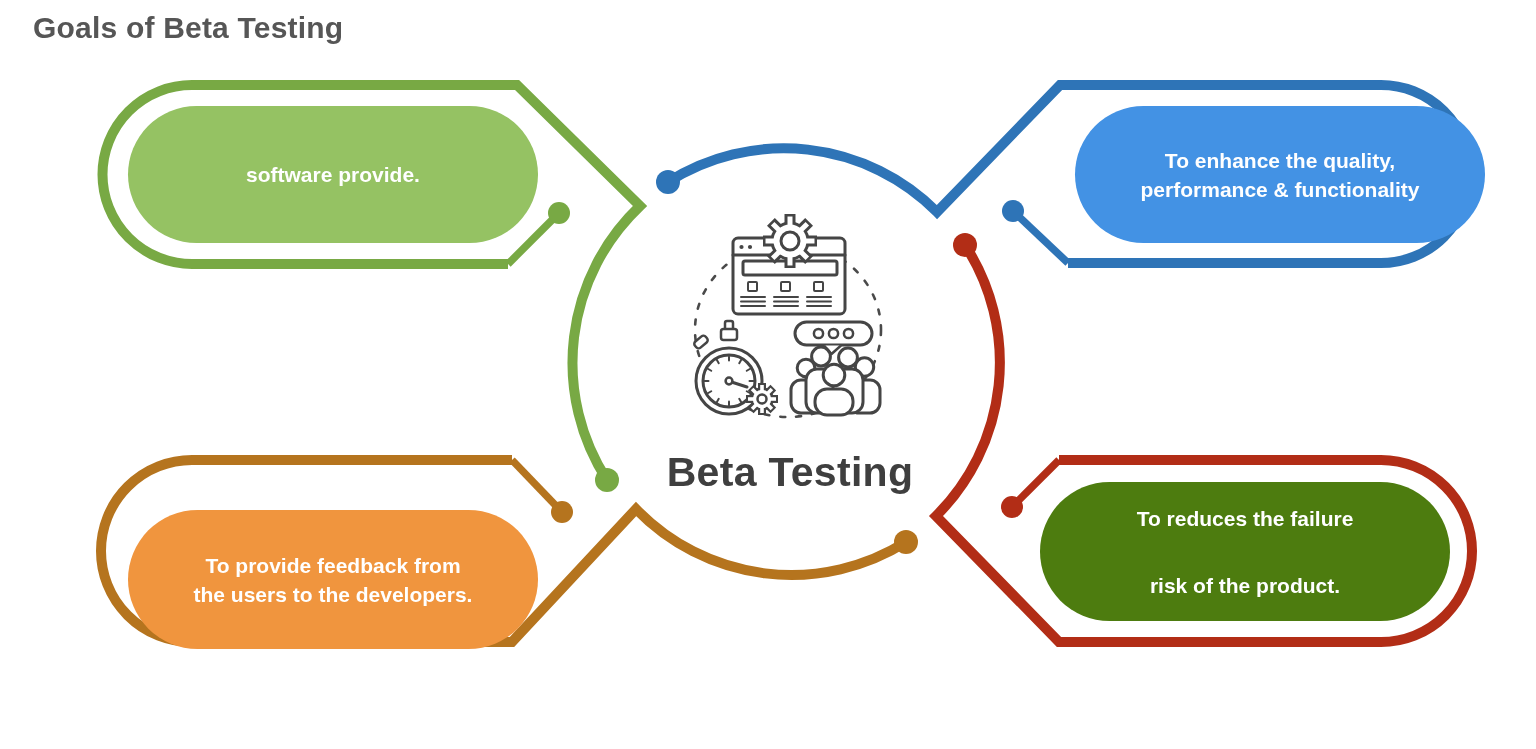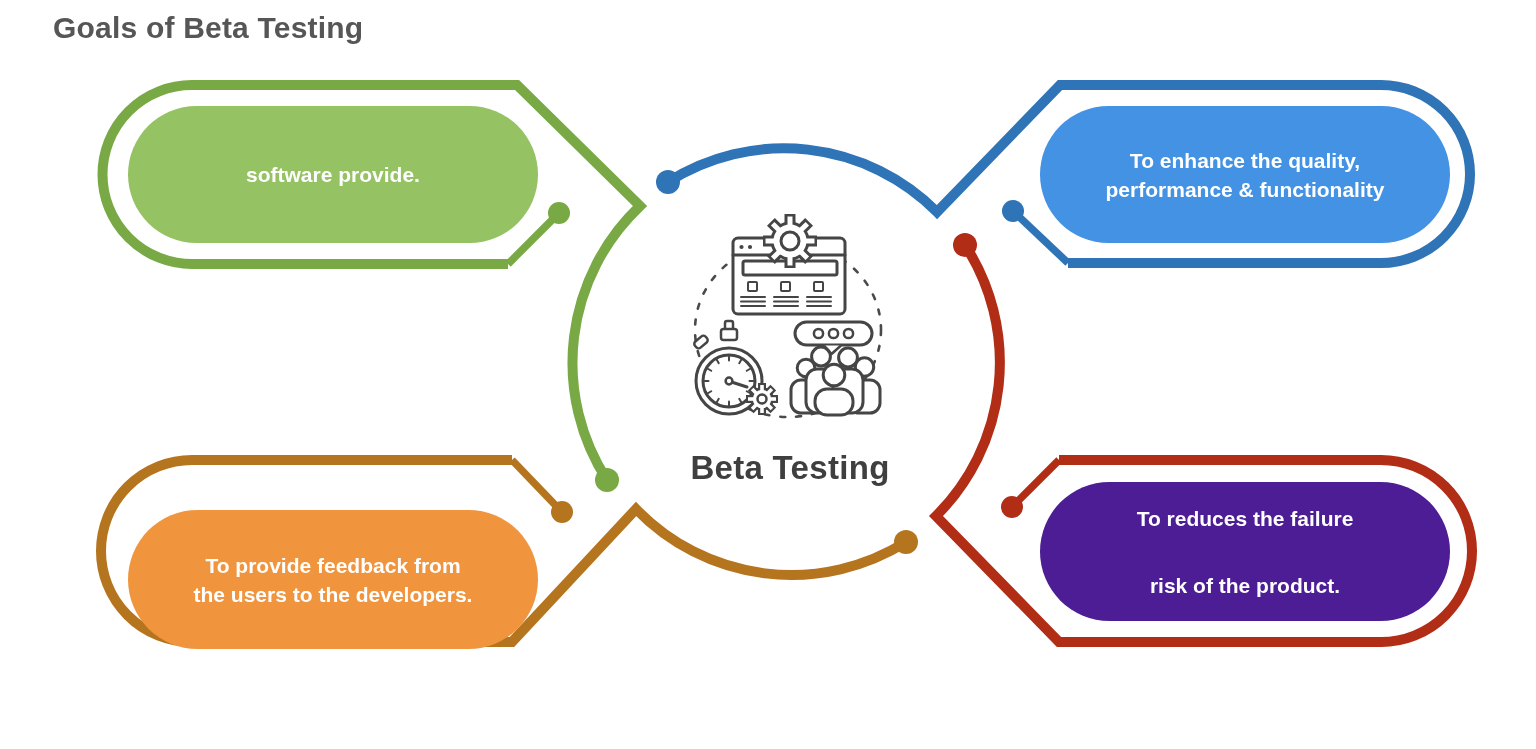--- a/index.html
+++ b/index.html
@@ -2,21 +2,21 @@
 <html><head>
 <meta charset="utf-8">
 <style>
   html,body { margin:0; padding:0; background:#ffffff; }
   .canvas {
     position:relative; width:1536px; height:749px; background:#ffffff;
     font-family:"Liberation Sans", sans-serif; overflow:hidden;
   }
   .page-title {
     position:absolute; left:33px; top:11px;
-    font-size:30px; font-weight:600; color:#565656; letter-spacing:0.2px;margin-left:20px;
+    font-size:30px; font-weight:600; color:#565656; letter-spacing:0.2px;
   }
   svg.layer { position:absolute; left:0; top:0; }
 
   
   .outline { fill:none; stroke-width:10; stroke-linejoin:miter; stroke-linecap:butt; }
   .pin     { fill:none; stroke-width:7.5; stroke-linecap:butt; }
   .c-green  { stroke:#78A944; }
   .c-blue   { stroke:#2E74B7; }
   .c-orange { stroke:#B5741E; }
   .c-red    { stroke:#B22D16; }
@@ -26,27 +26,27 @@
   .d-red    { fill:#B22D16; }
 
   
   .pill {
     position:absolute; width:410px; border-radius:72px;
     display:flex; flex-direction:column; justify-content:center; align-items:center;
     text-align:center; color:#ffffff; font-weight:700; font-size:21px; line-height:29px;
   }
   .pill span { display:block; }
   .pill-green  { left:128px; top:106px; height:137px; background:#95C263; }
-  .pill-blue   { left:1040px; top:106px; height:137px; background:#4392E4; }
+  .pill-blue   { left:1075px; top:106px; height:137px; background:#4392E4; }
   .pill-orange { left:128px; top:510px; height:139px; background:#F0953E; }
-  .pill-red    { left:1040px; top:482px; height:139px; background:#4c1d95;gap:38px; }
+  .pill-red    { left:1040px; top:482px; height:139px; background:#4d7c0f;gap:38px; }
 
   .center-title {
     position:absolute; left:635px; top:449px; width:310px; text-align:center;
-    font-size:33px; font-weight:700; color:#3F3F3F; letter-spacing:0.3px;
+    font-size:41px; font-weight:700; color:#3F3F3F; letter-spacing:0.3px;
   }
 
   
   .ink  { fill:none; stroke:#454545; stroke-width:3; stroke-linecap:round; stroke-linejoin:round; }
   .inkw { fill:#ffffff; stroke:#454545; stroke-width:3; stroke-linejoin:round; }
   .inkw25 { fill:#ffffff; stroke:#454545; stroke-width:2.5; stroke-linejoin:round; }
   .inkthin { fill:none; stroke:#454545; stroke-width:2; stroke-linecap:round; }
   .solid { fill:#454545; stroke:none; }
   .dash { fill:none; stroke:#4a4a4a; stroke-width:2.6; stroke-linecap:round; stroke-dasharray:5 11; }
   .toothd { stroke:#454545; stroke-width:11; stroke-linecap:butt; }

